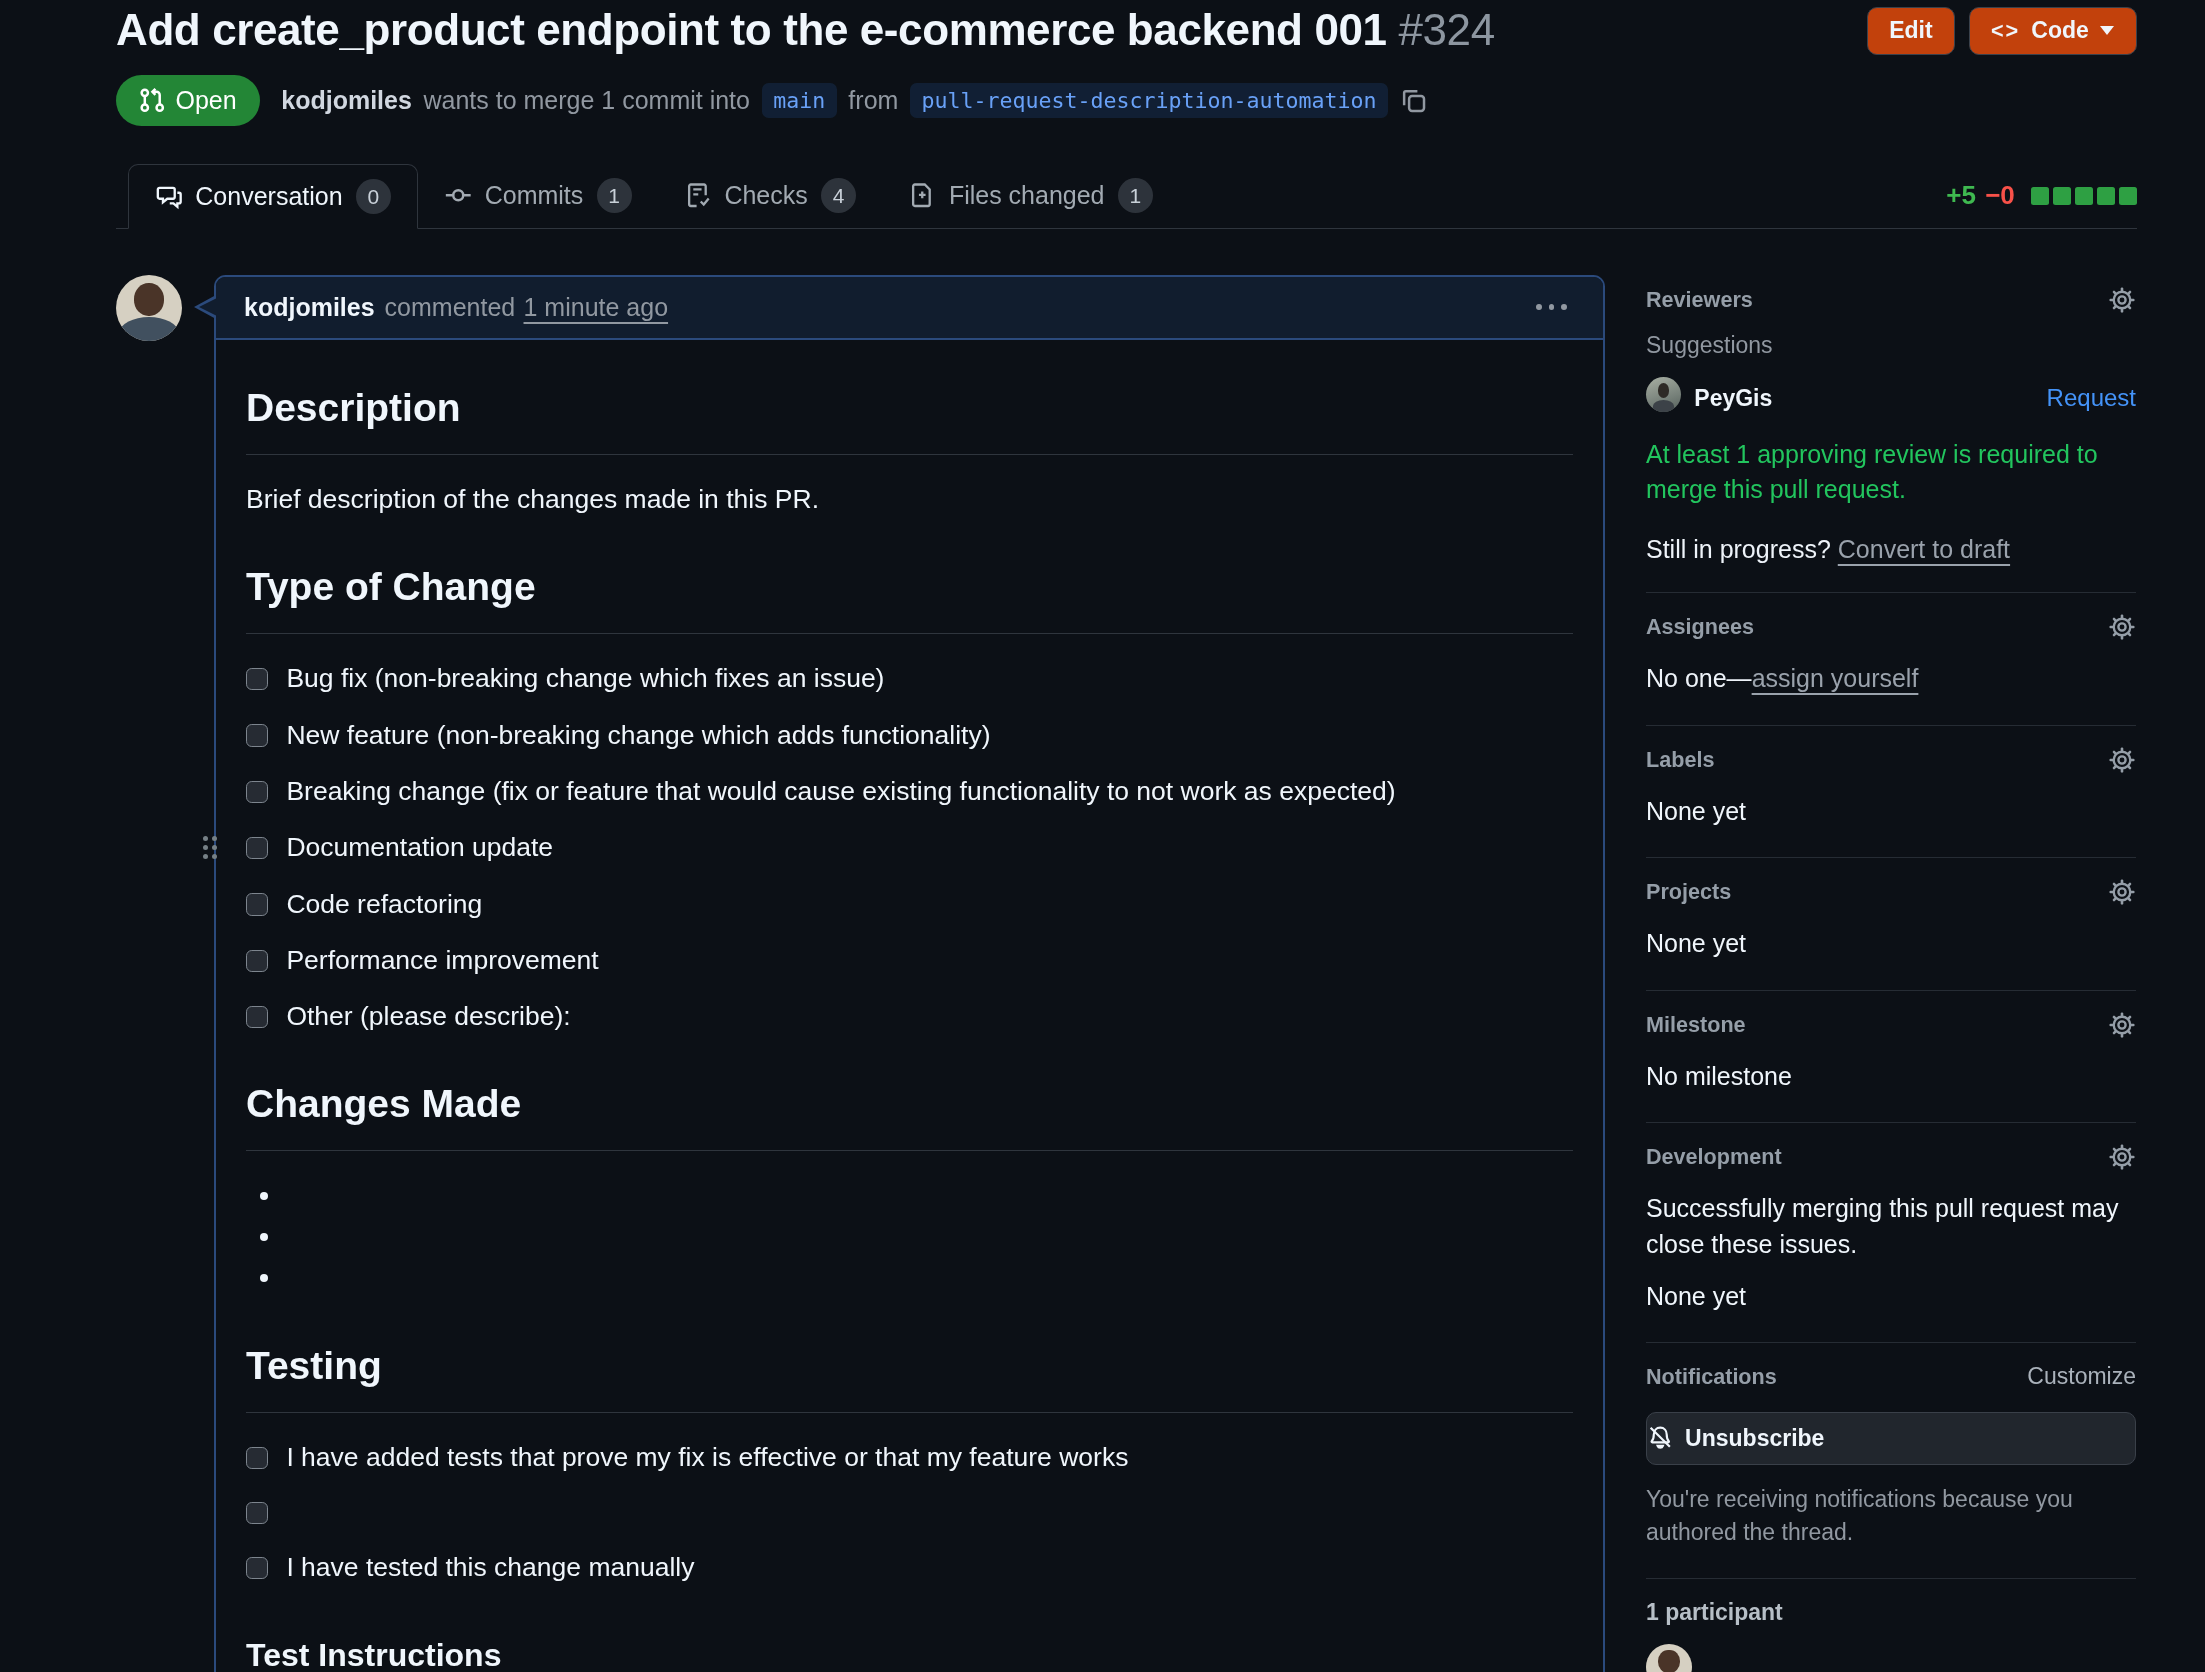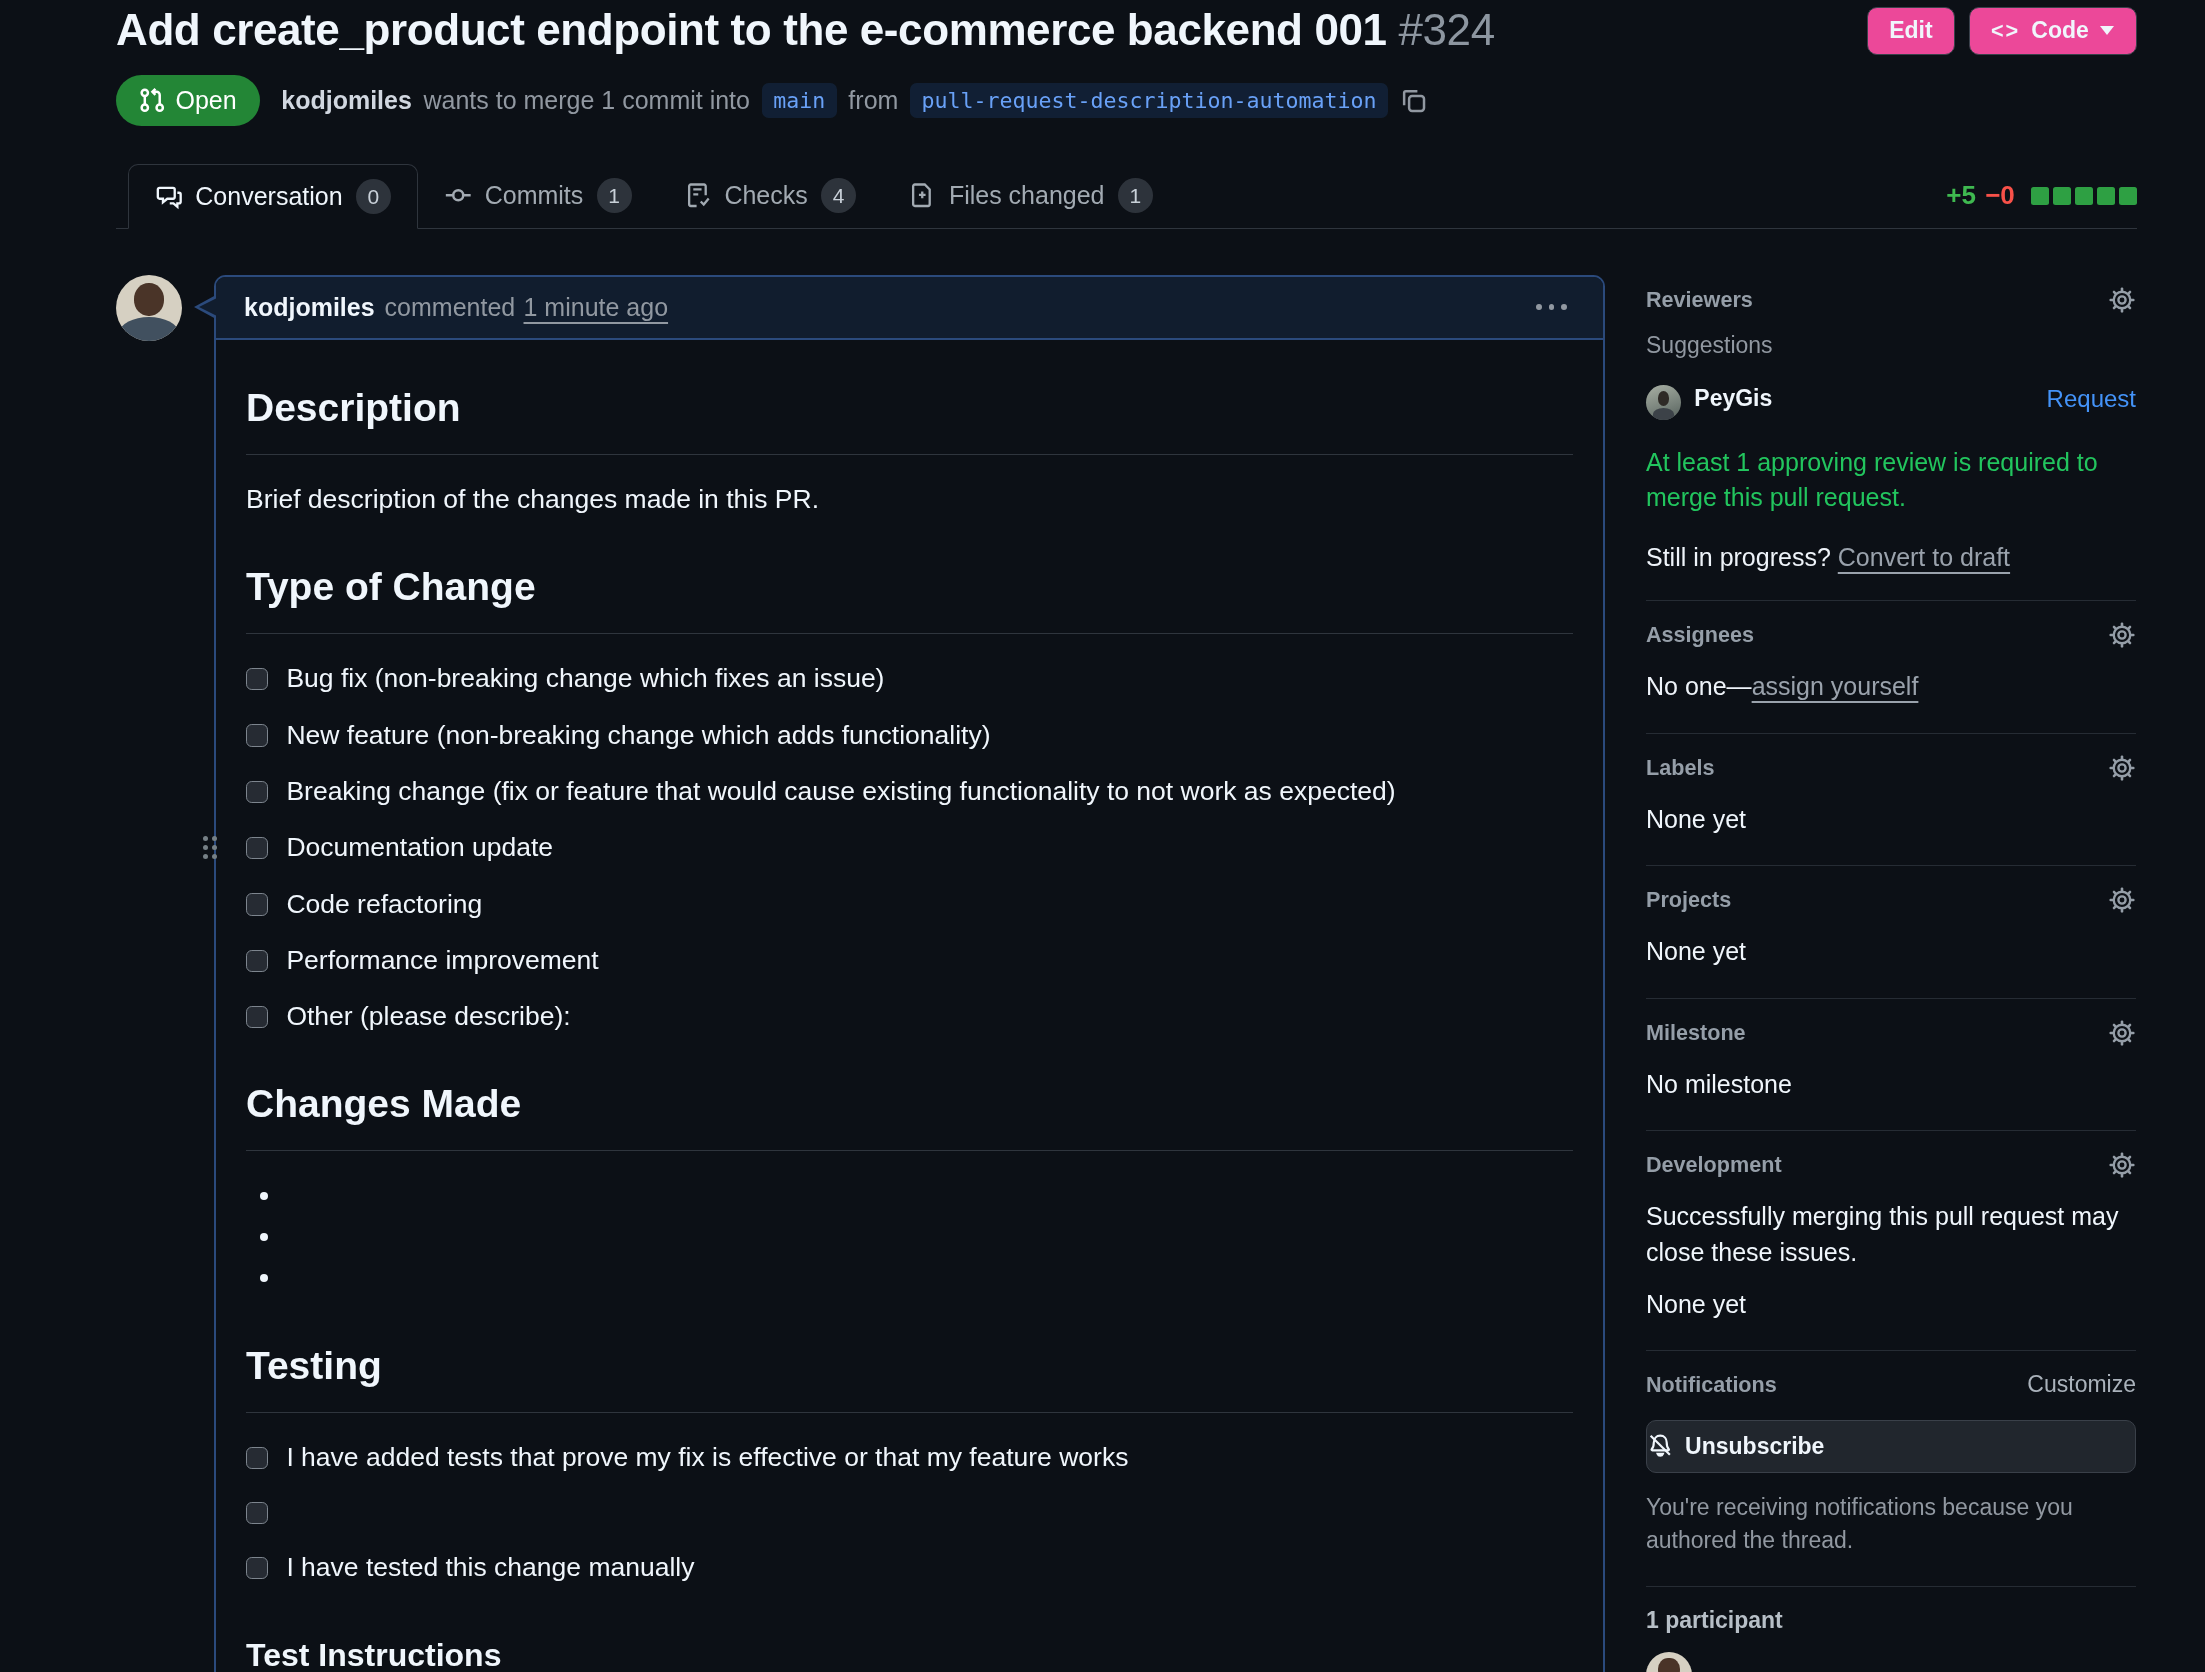--- a/index.html
+++ b/index.html
@@ -10,21 +10,21 @@
     font-family:"Liberation Sans", sans-serif;
   }
   .container { padding:5px 68px 0 116px; }
 
   
   .title-row { display:flex; justify-content:space-between; align-items:flex-start; }
   .pr-title { font-size:44px; font-weight:600; letter-spacing:-0.4px; line-height:1.12; }
   .pr-number { color:#8d96a0; font-weight:400; }
   .header-buttons { display:flex; gap:13.3px; padding-top:1.7px; }
   .btn {
-    height:48px; padding:0 21.6px; background:#ec4899; border:1.7px solid #3a414b;
+    height:48px; padding:0 21.6px; background:#c2410c; border:1.7px solid #3a414b;
     border-radius:10px; font-size:23px; font-weight:600; color:#f0f6fc;
     display:inline-flex; align-items:center; gap:11.6px; white-space:nowrap; cursor:pointer;
   }
   .code-glyph { font-weight:700; letter-spacing:1.7px; font-size:21.6px; }
   .caret-down { width:0; height:0; border-left:7.5px solid transparent; border-right:7.5px solid transparent; border-top:9px solid #f0f6fc; display:inline-block; }
 
   .status-row { display:flex; align-items:center; gap:21.6px; margin-top:20px; }
   .open-badge {
     display:inline-flex; align-items:center; gap:10px; height:51px; padding:0 23px;
     background:#238636; color:#ffffff; border-radius:829px; font-size:25px; font-weight:500;text-align:center;
@@ -115,21 +115,21 @@
 
   
   .sidebar { width:490px; margin-left:41px; font-size:25px; }
   .side-section { padding:20px 0 28px; border-bottom:1.7px solid #262c34; }
   .side-section.first { padding-top:11.6px; }
   .side-section.last { border-bottom:1.7px solid #262c34; }
   .side-title { display:flex; justify-content:space-between; align-items:center; font-size:21.6px; font-weight:700; color:#959ea8; }
   .gear { width:28px; height:28px; color:#959ea8; cursor:pointer; flex:none; }
   .side-body { margin-top:20px; line-height:1.42; }
   .suggestion-label { font-size:23px; color:#9198a1; margin-top:18px; }
-  .reviewer-row { display:flex; align-items:flex-start; margin-top:26px; }
+  .reviewer-row { display:flex; align-items:flex-end; margin-top:18px; }
   .reviewer-avatar { width:35px; height:35px; margin-right:13.3px; }
   .reviewer-name { font-weight:700; font-size:23px; color:#f0f6fc; cursor:pointer; }
   .request-link { margin-left:auto; color:#4493f8; font-size:24px; cursor:pointer; }
   .review-note { margin-top:25px; font-size:25px; line-height:1.4; color:#22c55e; }
   .progress-line { margin-top:28px; color:#eef3f9; }
   .underline-link { color:#9aa2ac; text-decoration:underline; text-underline-offset:5.8px; cursor:pointer; }
   .assign-line { color:#eef3f9; }
   .customize-link { color:#aab2bb; font-size:23px; font-weight:400; cursor:pointer; }
   .unsubscribe-btn {
     margin-top:21.6px; width:100%; height:53px; background:#21262d; border:1.7px solid #3a4049;

